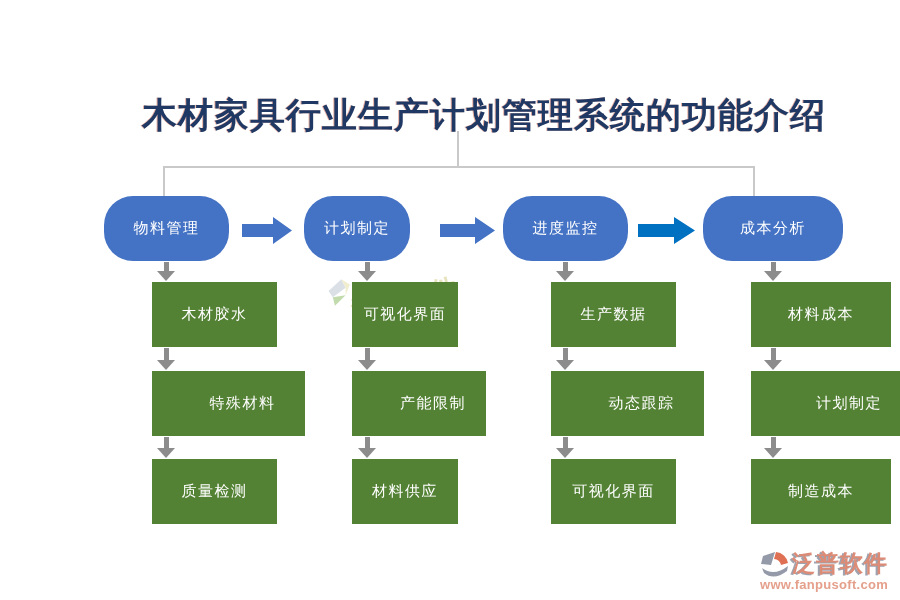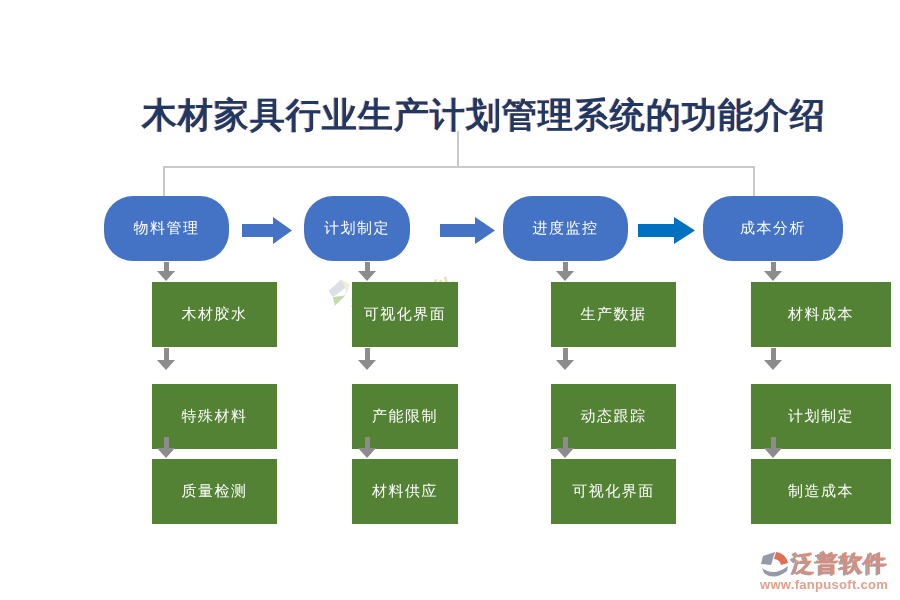--- a/index.html
+++ b/index.html
@@ -14,21 +14,21 @@
   .cline{position:absolute;background:var(--line,#C9C9C9);}
   .cline.v{width:2px;}
   .cline.h{height:2px;}
 
   .box{position:absolute;height:65px;display:flex;align-items:center;justify-content:center;
        color:#fff;font-size:15px;letter-spacing:1.5px;}
   .box.hd{background:var(--header_bg,#4472C4);border-radius:29px;}
   .box.it{background:var(--item_bg,#548235);margin-left:48px;}
   .c1{left:104px;width:125px;} .c2{left:304px;width:106px;}
   .c3{left:503px;width:125px;} .c4{left:703px;width:140px;}
-  .r0{top:196px;} .r1{top:282px;} .r2{top:384px;} .r3{top:459px;}
+  .r0{top:196px;} .r1{top:282px;} .r2{top:371px;padding-left:28px;} .r3{top:459px;}
 
   .varrow{position:absolute;width:20px;display:flex;flex-direction:column;align-items:center;}
   .ac1{left:156px;} .ac2{left:357px;} .ac3{left:555px;} .ac4{left:763px;}
   .ar1{top:262px;height:19px;} .ar2{top:348px;height:22px;} .ar3{top:437px;height:21px;}
   .vshaft{width:5px;flex:1;background:var(--arrow_gray,#8C8C8C);}
   .vhead{width:0;height:0;border-left:9px solid transparent;border-right:9px solid transparent;
          border-top:10px solid var(--arrow_gray,#8C8C8C);}
 
   .harrow{position:absolute;}
   .harrow polygon{fill:var(--arrow_blue,#4472C4);}

